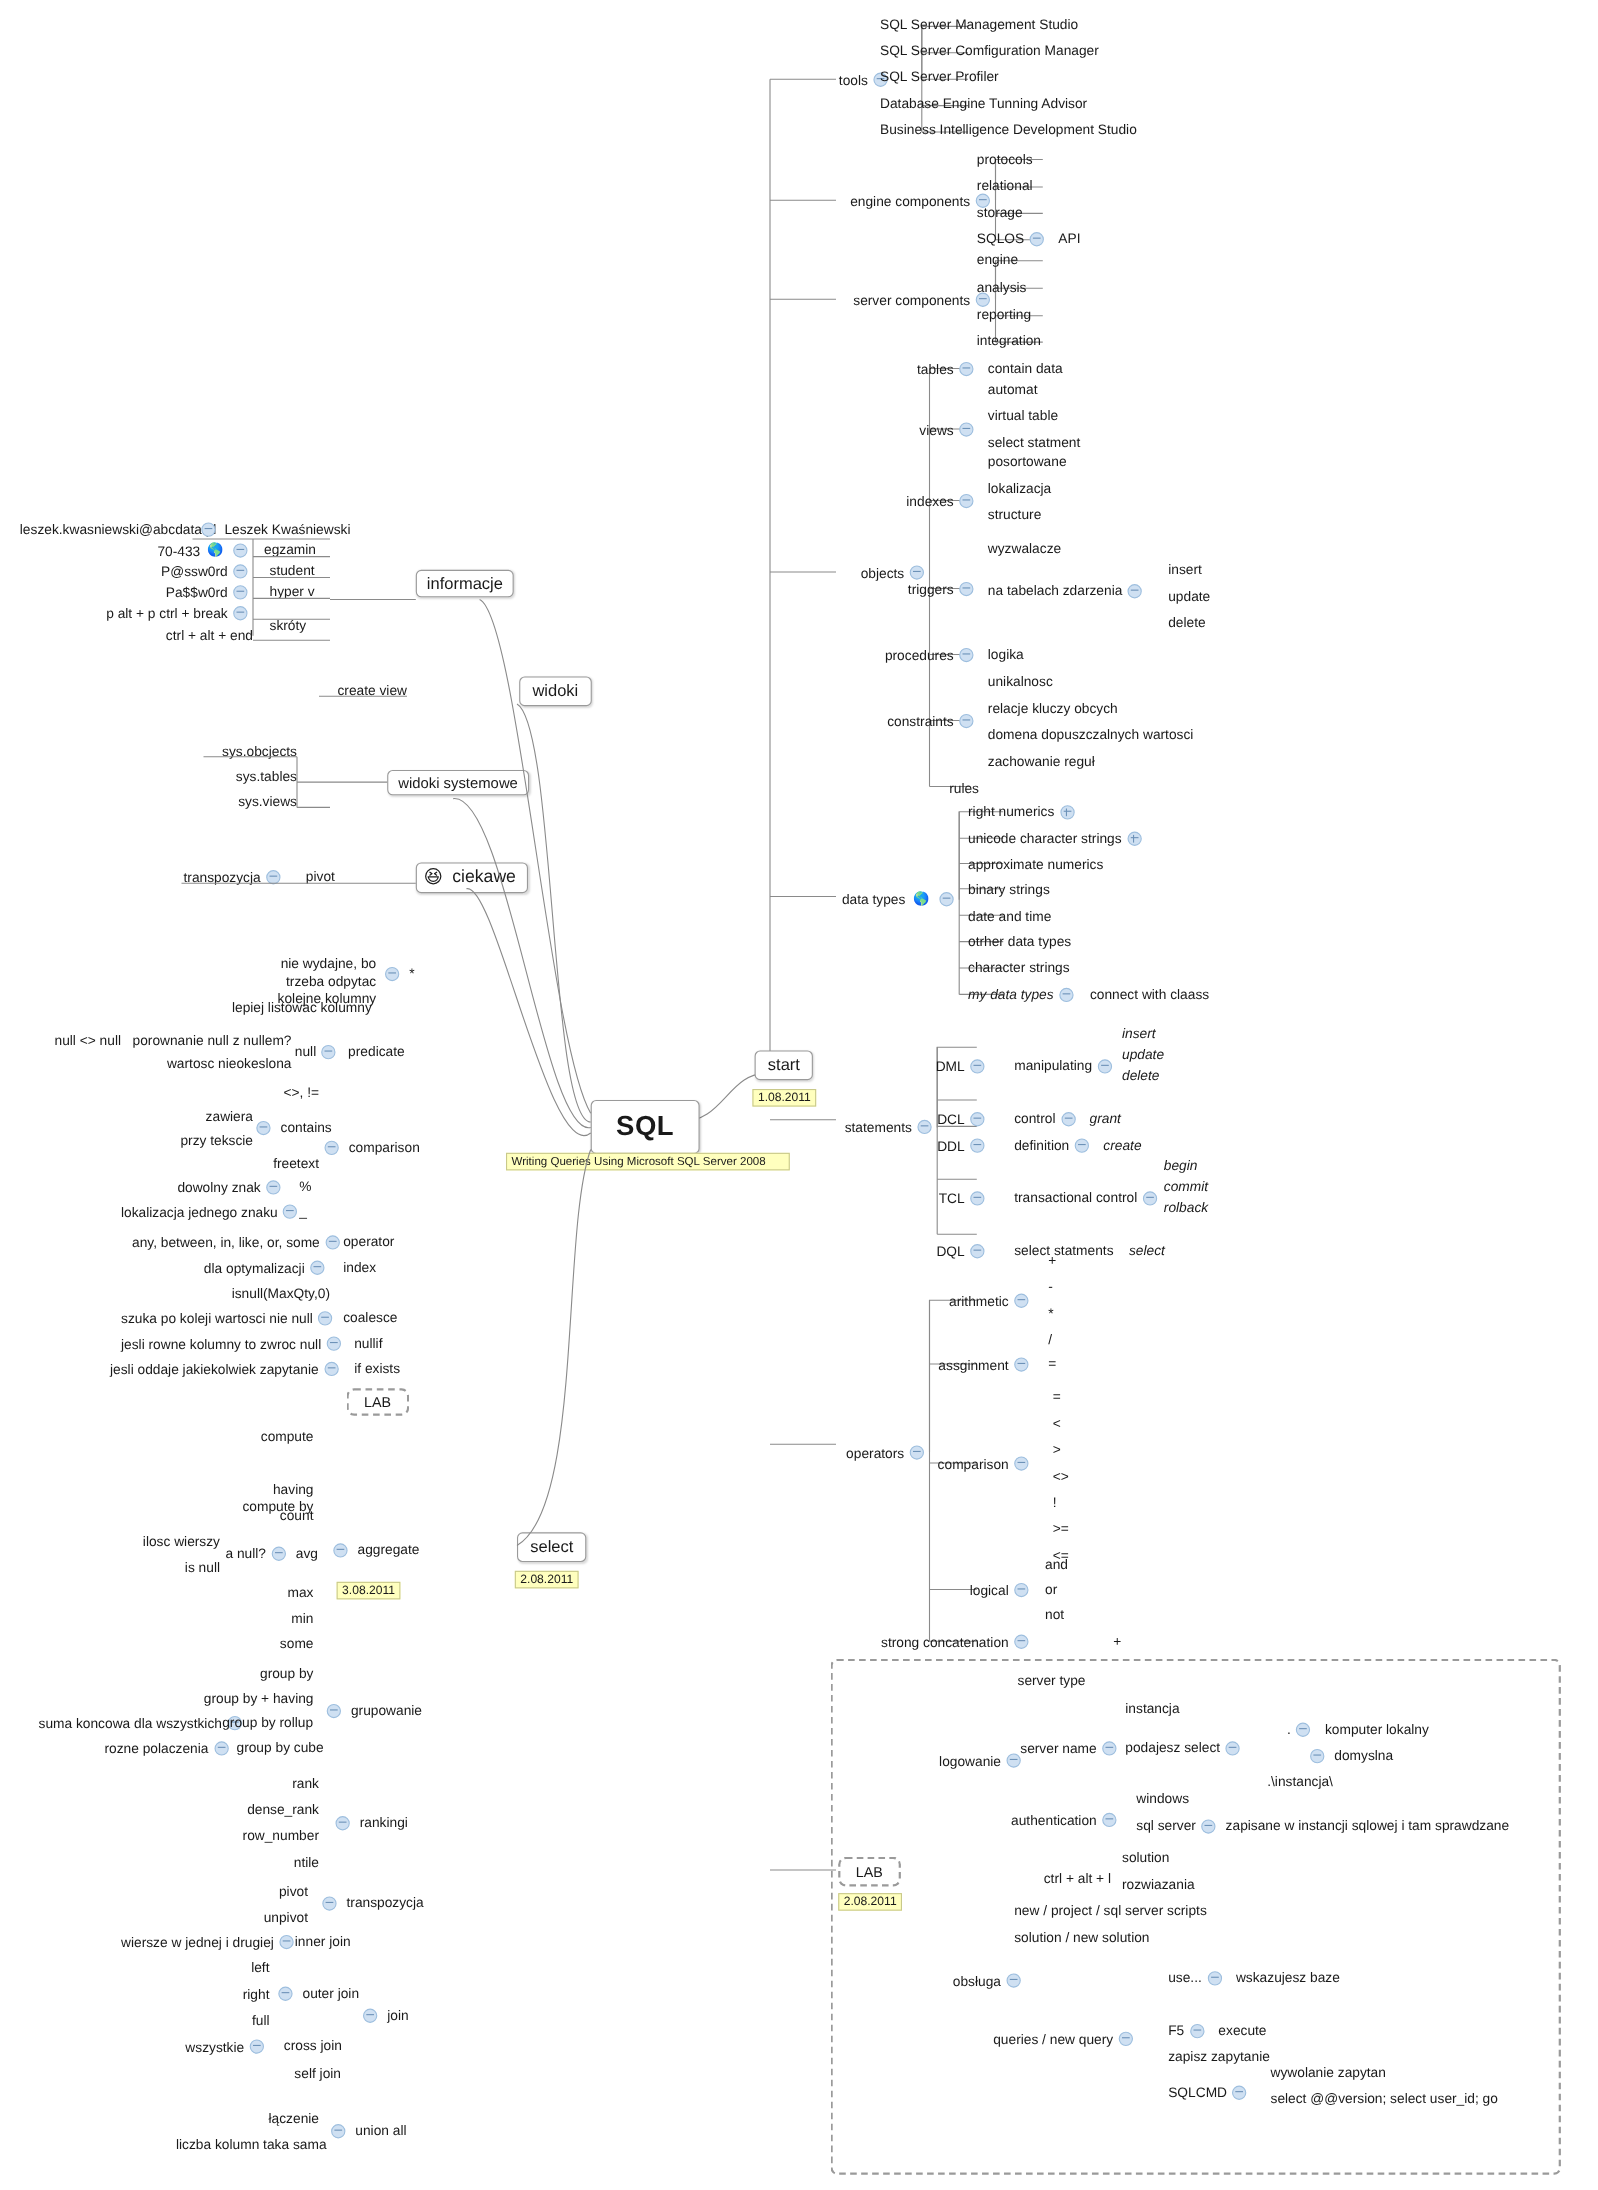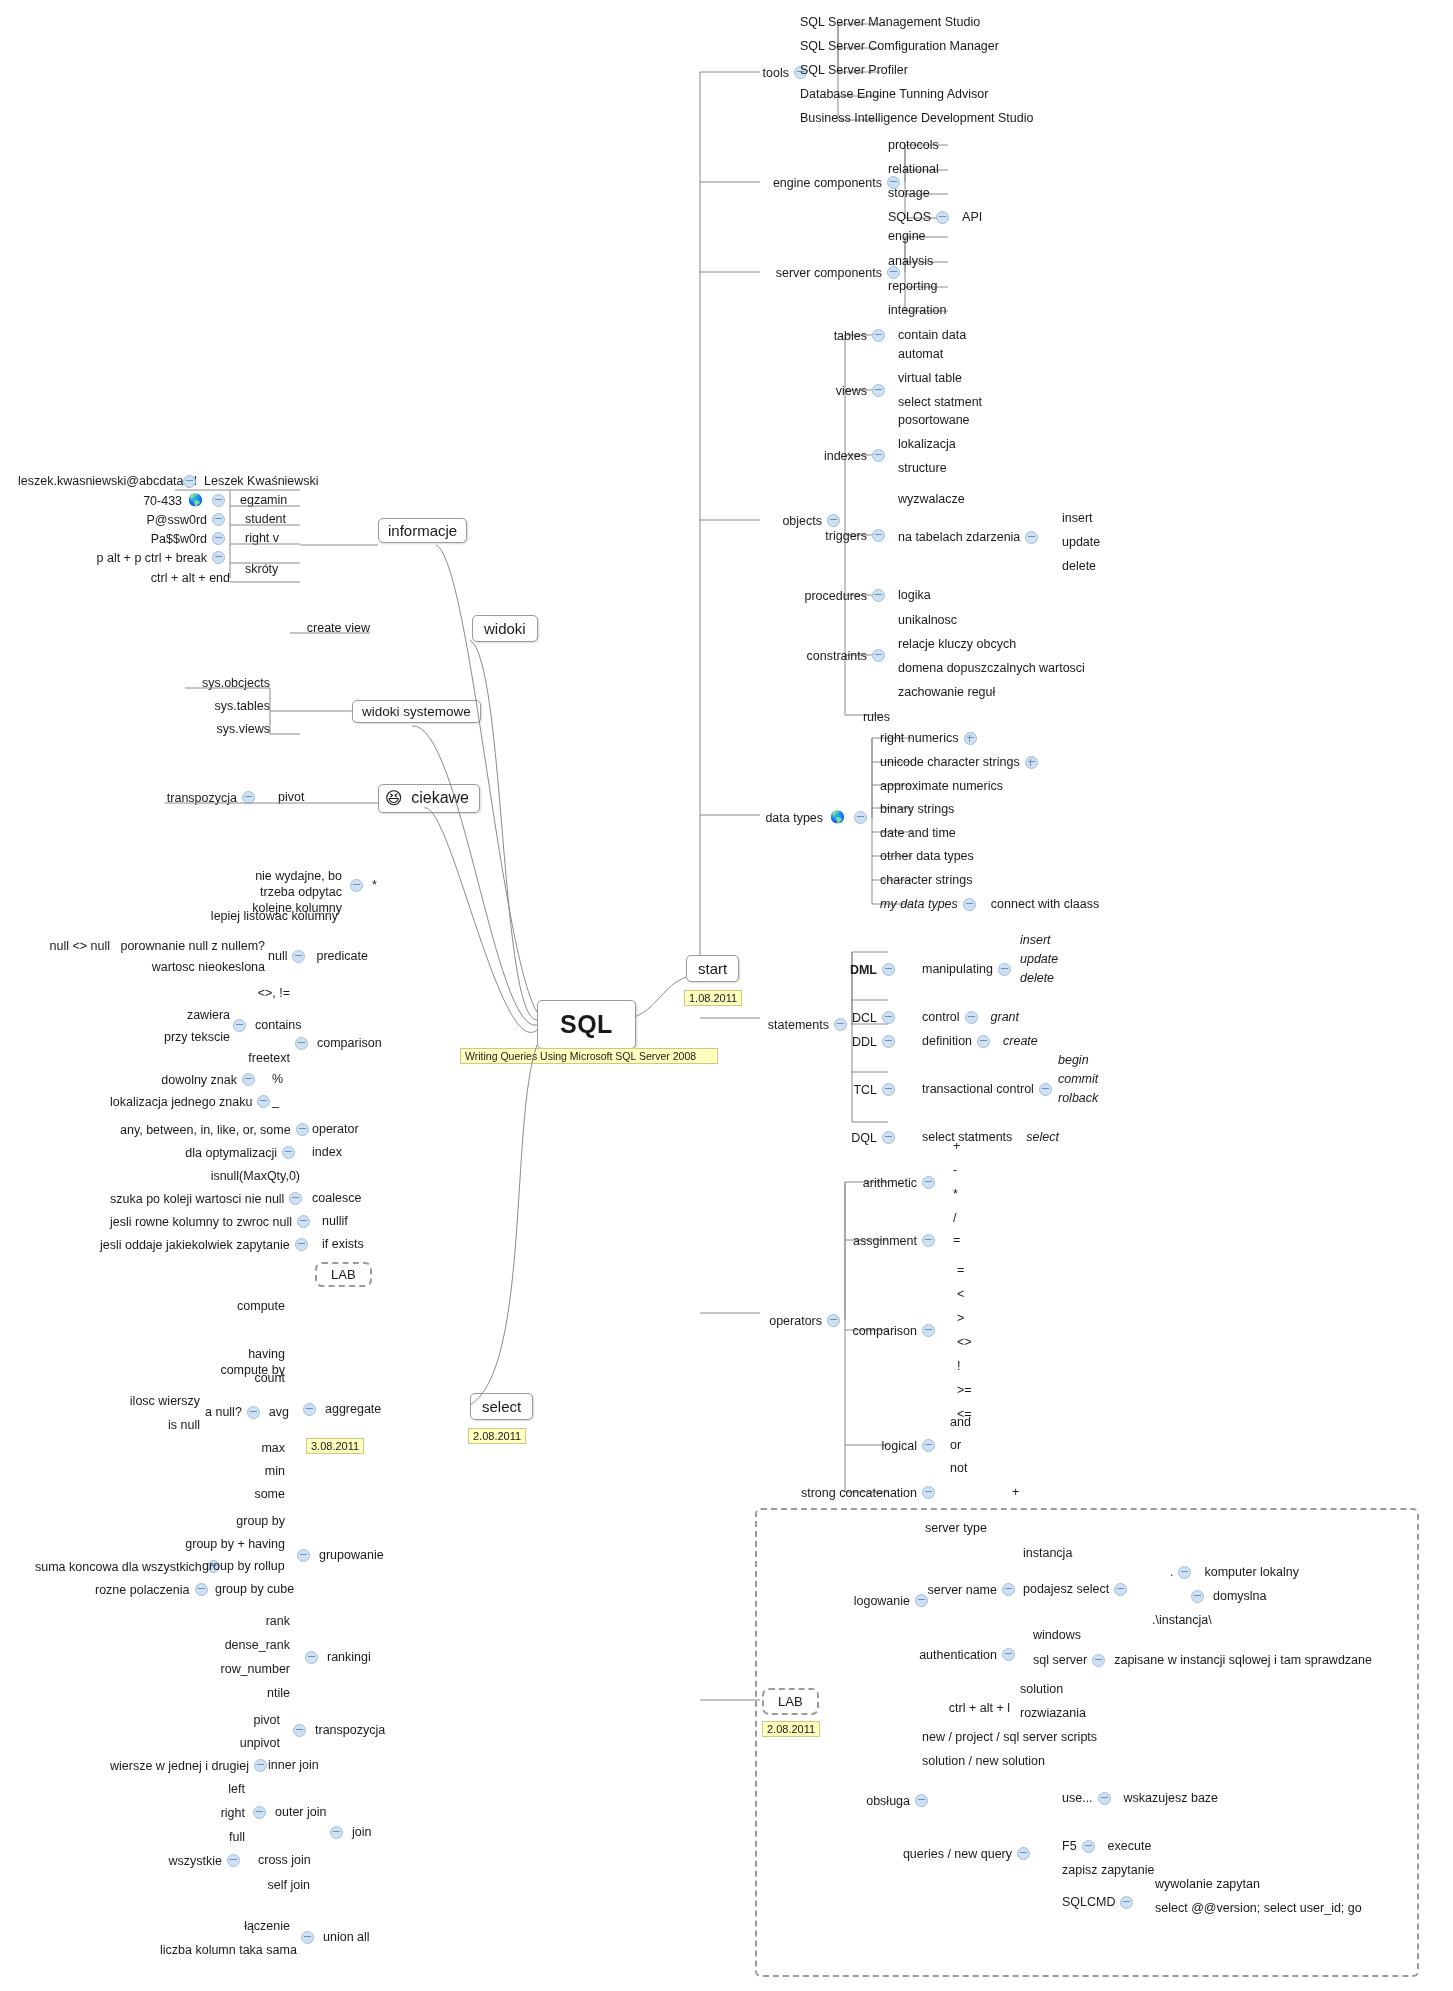--- a/index.html
+++ b/index.html
@@ -249,21 +249,21 @@
 <div class="n" style="left:880px;top:826px;"><span>date and time</span></div>
 <div class="n" style="left:880px;top:849px;"><span>otrher data types</span></div>
 <div class="n" style="left:880px;top:873px;"><span>character strings</span></div>
 <div class="n" style="left:880px;top:897px;">
   <span class="ital">my data types</span><span class="tg"></span><span style="margin-left:10px;">connect with claass</span>
 </div>
 
 <div class="n tl" style="left:742px;top:1017px;width:110px;">
   <span class="lbl">statements</span><span class="tg"></span>
 </div>
-<div class="n tl" style="left:840px;top:962px;width:60px;font-weight:bold;">
+<div class="n tl" style="left:840px;top:962px;width:60px;">
   <span class="lbl">DML</span><span class="tg"></span>
 </div>
 <div class="n" style="left:922px;top:962px;">
   <span>manipulating</span><span class="tg"></span>
 </div>
 <div class="n ital" style="left:1020px;top:933px;"><span>insert</span></div>
 <div class="n ital" style="left:1020px;top:952px;"><span>update</span></div>
 <div class="n ital" style="left:1020px;top:971px;"><span>delete</span></div>
 
 <div class="n tl" style="left:840px;top:1010px;width:60px;">
@@ -406,21 +406,21 @@
   <span class="tg"></span>
 </div>
 <div class="n" style="left:240px;top:493px;"><span>egzamin</span></div>
 <div class="n tl" style="left:110px;top:512px;width:120px;">
   <span class="lbl">P@ssw0rd</span><span class="tg"></span>
 </div>
 <div class="n" style="left:245px;top:512px;"><span>student</span></div>
 <div class="n tl" style="left:110px;top:531px;width:120px;">
   <span class="lbl">Pa$$w0rd</span><span class="tg"></span>
 </div>
-<div class="n" style="left:245px;top:531px;"><span>right v</span></div>
+<div class="n" style="left:245px;top:531px;"><span>hyper v</span></div>
 <div class="n tl" style="left:95px;top:550px;width:135px;">
   <span class="lbl">p alt + p ctrl + break</span><span class="tg"></span>
 </div>
 <div class="n" style="left:245px;top:562px;"><span>skróty</span></div>
 <div class="n tl" style="left:95px;top:570px;width:135px;">
   <span class="lbl">ctrl + alt + end</span>
 </div>
 
 <div class="n tl" style="left:290px;top:620px;width:80px;">
   <span class="lbl">create view</span>

